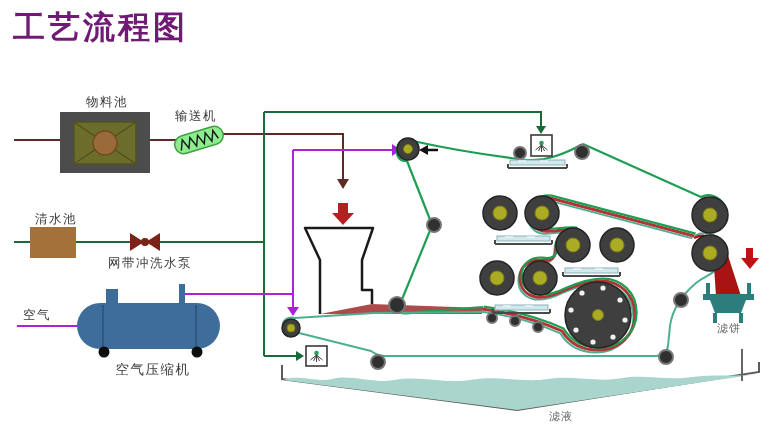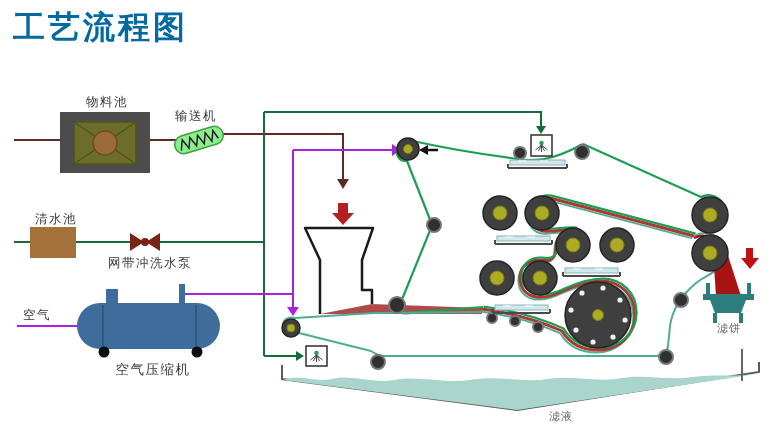--- a/index.html
+++ b/index.html
@@ -1,19 +1,19 @@
 <!DOCTYPE html>
 <html style="--belt-green: #1d9e52; --belt-teal: #4fae92; --slurry-red: #ad4b4b; --cake-red: #a81414; --arrow-red: #c01212; --feed-line-maroon: #5e2a24; --water-line-green: #176b38; --air-line-purple: #aa22dd; --tank-blue: #3e6d9c; --pool-brown: #a4713b; --valve-maroon: #7a2418; --conveyor-green: #8dec8d; --roller-gray: #3f3f3f; --roller-hub-olive: #acac24; --tray-blue: #cfe9ee; --basin-water: #a9d5cd; --cart-teal: #2e7d7d;"><head>
 <meta charset="utf-8">
 <style>
   html,body{margin:0;padding:0;background:#fff;}
   .stage{position:relative;width:779px;height:436px;background:#fff;overflow:hidden;
          font-family:"DejaVu Sans",sans-serif;}
   .title{position:absolute;left:13px;top:6px;font-size:32px;font-weight:bold;
-         letter-spacing:3px;color:#0369a1;font-family:"DejaVu Sans",sans-serif;}
+         letter-spacing:3px;color:#701a75;font-family:"DejaVu Sans",sans-serif;}
   svg{position:absolute;left:0;top:0;}
   .lbl{font-family:"DejaVu Serif",serif;font-size:12.5px;fill:#3a3a3a;
        letter-spacing:1.5px;text-anchor:middle;}
   .lbl-sm{font-family:"DejaVu Serif",serif;font-size:11px;fill:#666;
        letter-spacing:1px;text-anchor:middle;}
   .fline{stroke:var(--feed-line-maroon,#5e2a24);stroke-width:2;fill:none;}
   .fhead{fill:var(--feed-line-maroon,#5e2a24);}
   .wline{stroke:var(--water-line-green,#176b38);stroke-width:2;fill:none;}
   .whead{fill:var(--water-line-green,#176b38);}
   .aline{stroke:var(--air-line-purple,#aa22dd);stroke-width:2;fill:none;}

